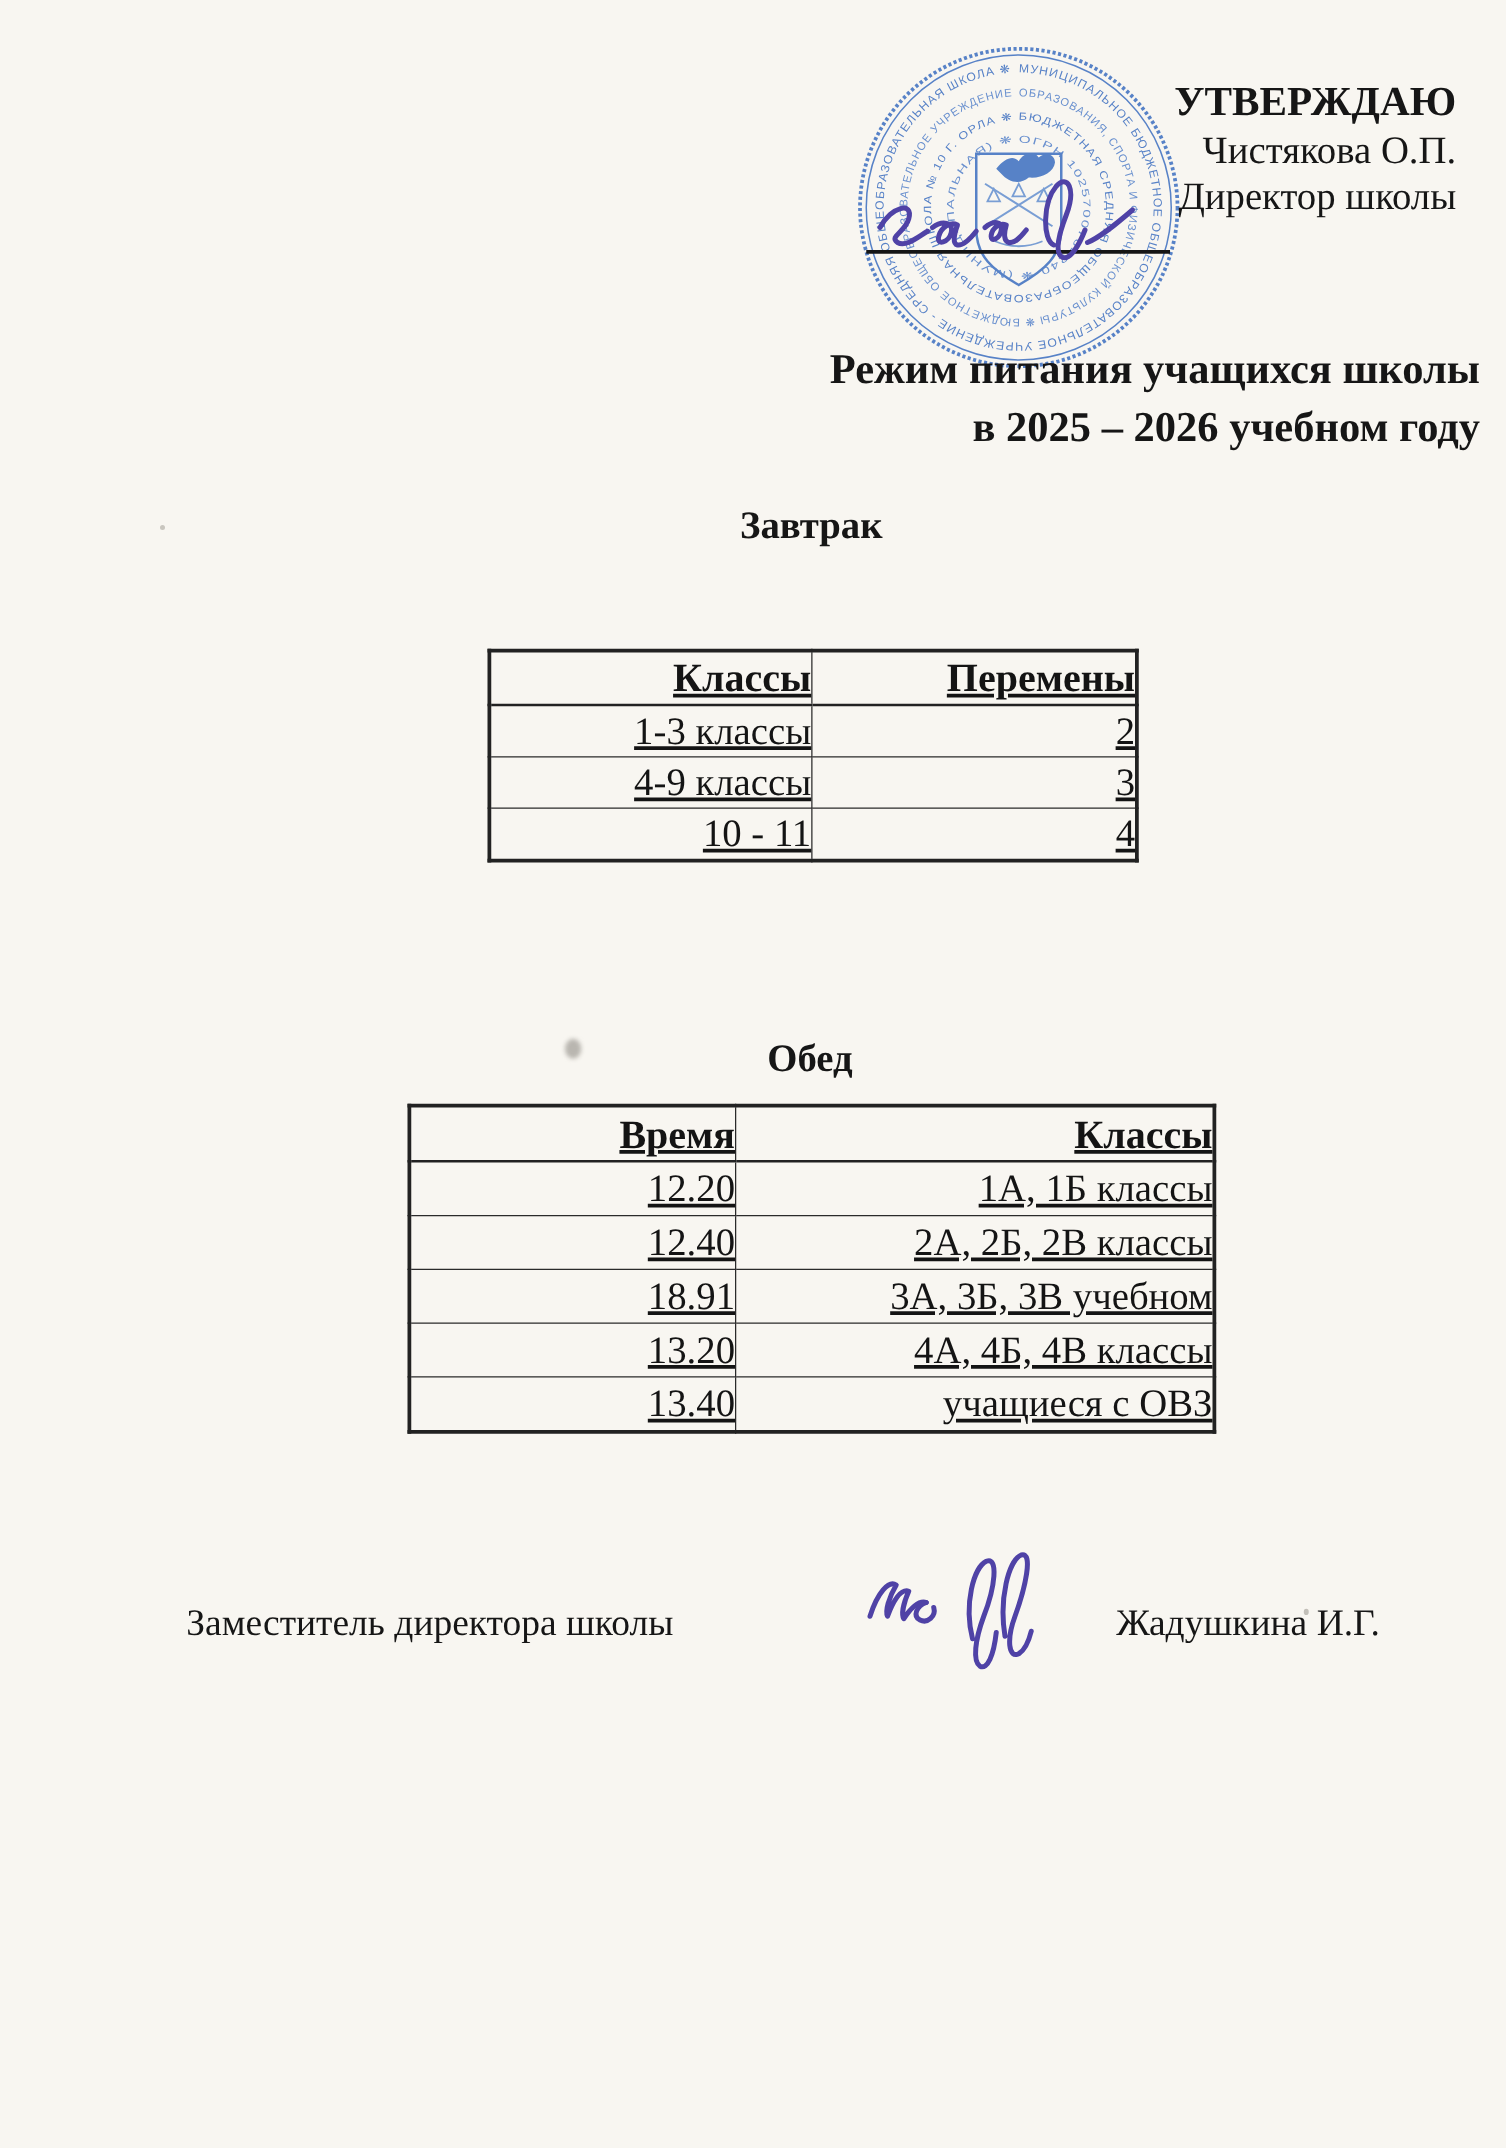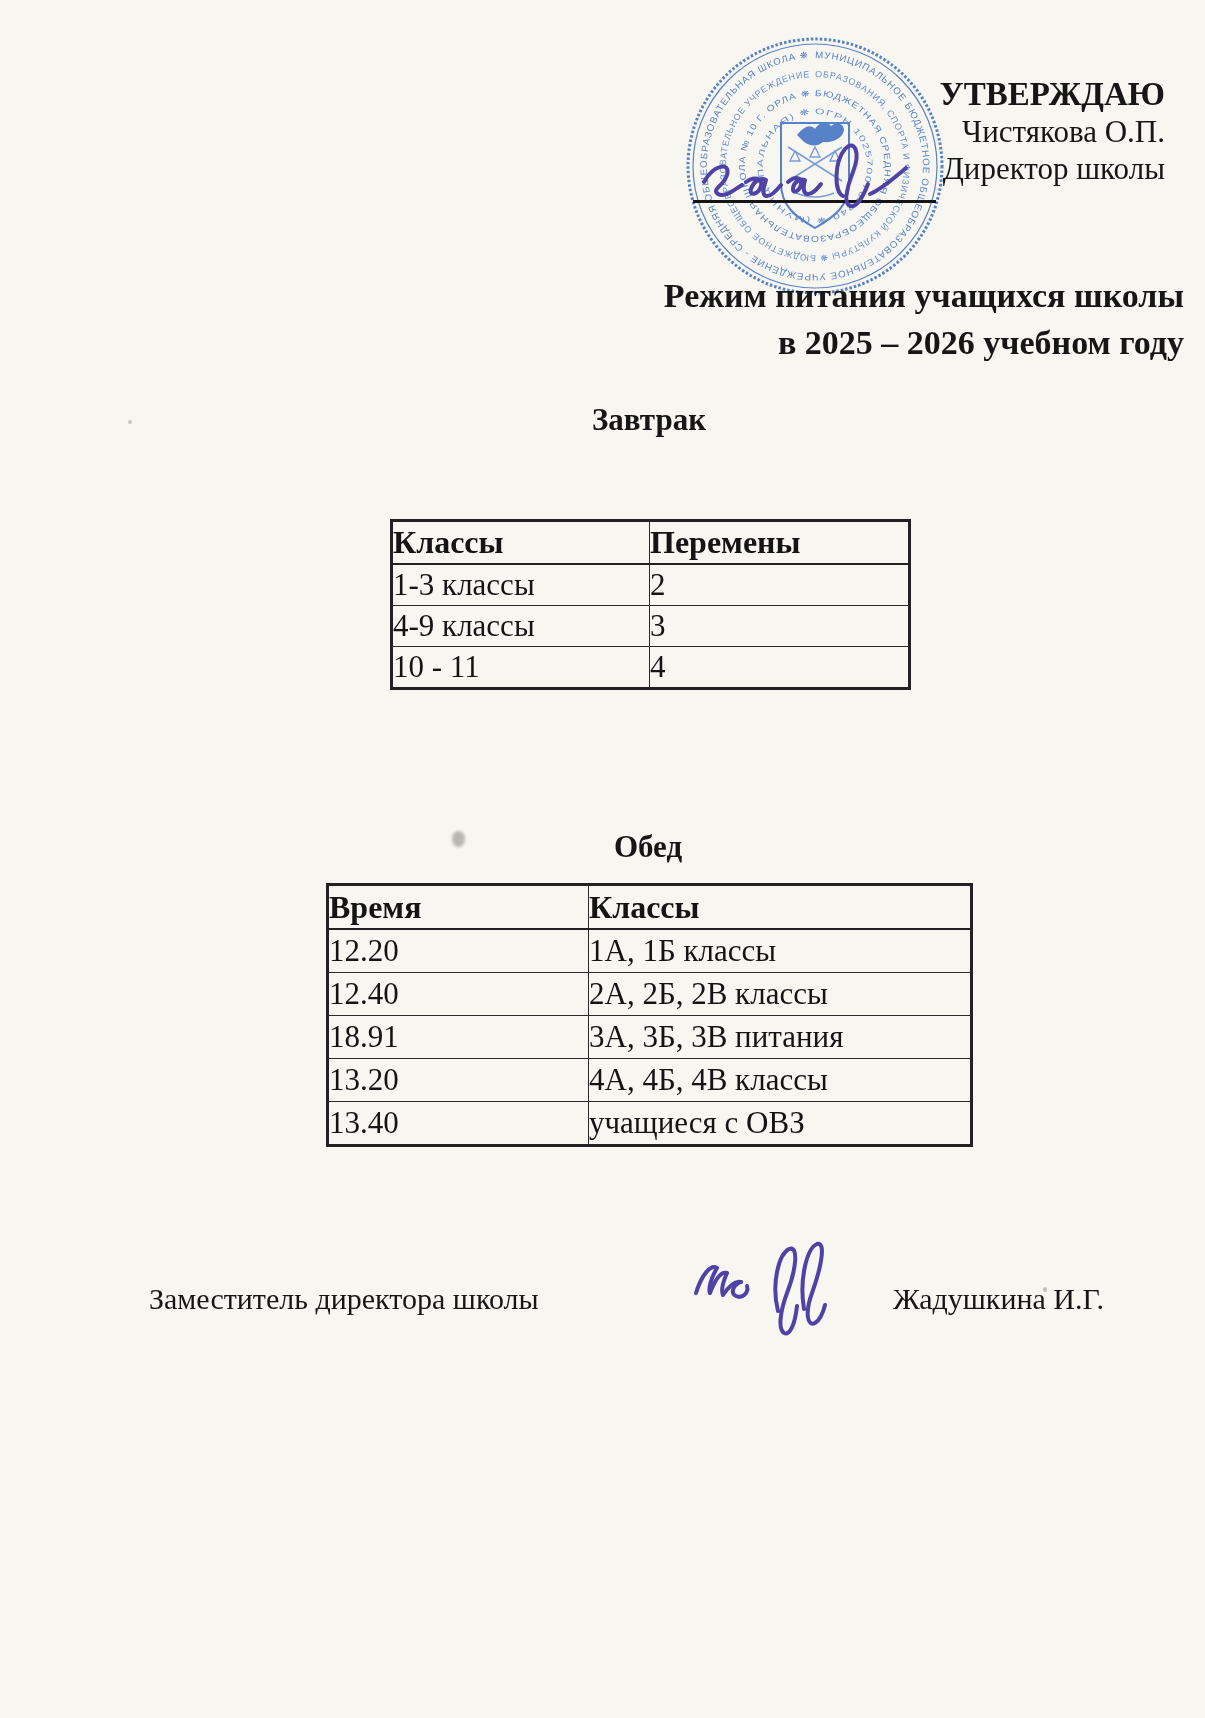--- a/index.html
+++ b/index.html
@@ -13,21 +13,21 @@
   .speck.s1{left:452px;top:831px;width:13px;height:16px;background:#b9b6b0;filter:blur(1.5px);}
   .speck.s2{left:128px;top:420px;width:4px;height:4px;background:#c9c6bf;}
   .speck.s3{left:1043px;top:1287px;width:4px;height:5px;background:#c2bfb8;}
 
   
   .stamp{position:absolute;left:684px;top:35px;width:262px;height:262px;z-index:1;opacity:.92;}
   .stamp text{font-family:"Liberation Sans","DejaVu Sans",sans-serif;}
 
   
   .approval{
-    position:absolute;top:76px;right:40px;z-index:3;text-align:right;
+    position:absolute;top:64px;right:40px;z-index:3;text-align:right;
     font-size:31px;line-height:37px;white-space:nowrap;
   }
   .approval .approve-word{font-weight:bold;font-size:33px;}
 
   .sign-line{position:absolute;left:693px;top:200px;width:243px;border-top:3px solid #151515;z-index:2;}
   .director-sig{position:absolute;left:688px;top:138px;width:255px;height:82px;z-index:4;}
 
   
   .doc-title{
     position:absolute;left:0;top:272px;width:1184px;text-align:right;
@@ -38,22 +38,22 @@
   }
   .heading-breakfast{left:390px;top:402px;width:518px;}
   .heading-lunch{left:326px;top:806px;width:644px;margin-top:23px;}
 
   
   table.sched{
     position:absolute;border-collapse:collapse;table-layout:fixed;z-index:2;
     font-size:31px;background:transparent;
   }
   table.sched td,table.sched th{
-    border:1.6px solid #2a2a2a;text-align:left;vertical-align:middle;
-    padding:0;font-weight:normal;color:#141414;
+    border:1.6px solid #2a2a2a;text-align:right;vertical-align:middle;
+    padding:0;font-weight:normal;color:#141414;text-decoration:underline;
   }
   table.sched th{font-weight:bold;font-size:32px;}
   table.breakfast{left:390px;top:519px;width:518px;}
   table.breakfast th{height:41px;}
   table.breakfast td{height:40px;}
   table.lunch{left:326px;top:883px;width:644px;border-radius:23px;}
   table.lunch th{height:42px;}
   table.lunch td{height:42px;}
   table.sched{border:3px solid #222;}
   table.sched tr:first-child th{border-bottom:2.2px solid #222;}
@@ -172,21 +172,21 @@
     <tr>
       <td>12.20</td>
       <td>1А, 1Б классы</td>
     </tr>
     <tr>
       <td>12.40</td>
       <td>2А, 2Б, 2В классы</td>
     </tr>
     <tr>
       <td>18.91</td>
-      <td>3А, 3Б, 3В питания</td>
+      <td>3А, 3Б, 3В учебном</td>
     </tr>
     <tr>
       <td>13.20</td>
       <td>4А, 4Б, 4В классы</td>
     </tr>
     <tr>
       <td>13.40</td>
       <td>учащиеся с ОВЗ</td>
     </tr>
   </tbody>

